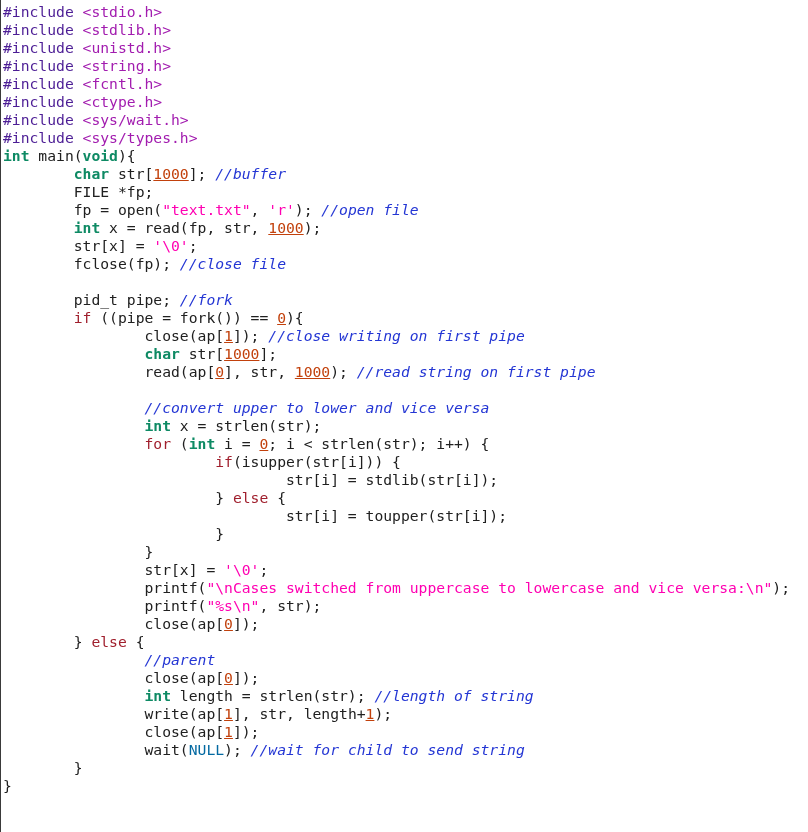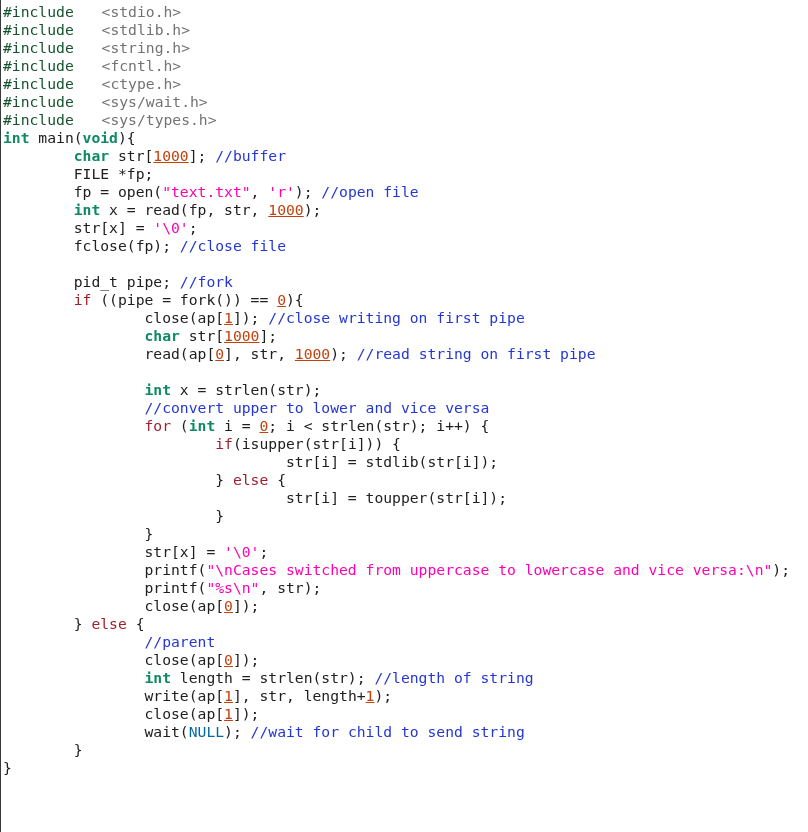--- a/index.html
+++ b/index.html
@@ -29,57 +29,58 @@
     height: 18px;
     line-height: 18px;
     font-size: 14.7px;
     white-space: pre;
     color: #202020;
     letter-spacing: 0px;
   }
 
   
   .tok-plain    { color: #202020; }
-  .tok-pp       { color: #14532d; text-align: right; }            
-  .tok-header   { color: #737373; margin-left: 19px; }            
+  .tok-pp       { color: #4c1d95; text-align: right; }            
+  .tok-header   { color: #a21caf; }            
   .tok-type     { color: #0e8a64; font-weight: bold; text-align: center; }  
   .tok-control  { color: #a01f2d; font-weight: normal; }  
   .tok-number   { color: #c2410c; text-decoration: underline; }
   .tok-string   { color: #ff00b2; }
   .tok-const    { color: #0369a1; }            
-  .tok-comment  { color: #2436d4; }
+  .tok-comment  { color: #2436d4; font-style: italic; }
 </style>
 </head>
 <body>
 
 <div id="code-view">
   <div id="code-lines">
       <div class="code-line"><span class="tok-pp">#include </span><span class="tok-header">&lt;stdio.h&gt;</span></div>
       <div class="code-line"><span class="tok-pp">#include </span><span class="tok-header">&lt;stdlib.h&gt;</span></div>
+      <div class="code-line"><span class="tok-pp">#include </span><span class="tok-header">&lt;unistd.h&gt;</span></div>
       <div class="code-line"><span class="tok-pp">#include </span><span class="tok-header">&lt;string.h&gt;</span></div>
       <div class="code-line"><span class="tok-pp">#include </span><span class="tok-header">&lt;fcntl.h&gt;</span></div>
       <div class="code-line"><span class="tok-pp">#include </span><span class="tok-header">&lt;ctype.h&gt;</span></div>
       <div class="code-line"><span class="tok-pp">#include </span><span class="tok-header">&lt;sys/wait.h&gt;</span></div>
       <div class="code-line"><span class="tok-pp">#include </span><span class="tok-header">&lt;sys/types.h&gt;</span></div>
       <div class="code-line"><span class="tok-type">int</span><span class="tok-plain"> main(</span><span class="tok-type">void</span><span class="tok-plain">){</span></div>
       <div class="code-line"><span class="tok-plain">        </span><span class="tok-type">char</span><span class="tok-plain"> str[</span><span class="tok-number">1000</span><span class="tok-plain">]; </span><span class="tok-comment">//buffer</span></div>
       <div class="code-line"><span class="tok-plain">        FILE *fp;</span></div>
       <div class="code-line"><span class="tok-plain">        fp = open(</span><span class="tok-string">"text.txt"</span><span class="tok-plain">, </span><span class="tok-string">'r'</span><span class="tok-plain">); </span><span class="tok-comment">//open file</span></div>
       <div class="code-line"><span class="tok-plain">        </span><span class="tok-type">int</span><span class="tok-plain"> x = read(fp, str, </span><span class="tok-number">1000</span><span class="tok-plain">);</span></div>
       <div class="code-line"><span class="tok-plain">        str[x] = </span><span class="tok-string">'\0'</span><span class="tok-plain">;</span></div>
       <div class="code-line"><span class="tok-plain">        fclose(fp); </span><span class="tok-comment">//close file</span></div>
       <div class="code-line">​</div>
       <div class="code-line"><span class="tok-plain">        pid_t pipe; </span><span class="tok-comment">//fork</span></div>
       <div class="code-line"><span class="tok-plain">        </span><span class="tok-control">if</span><span class="tok-plain"> ((pipe = fork()) == </span><span class="tok-number">0</span><span class="tok-plain">){</span></div>
       <div class="code-line"><span class="tok-plain">                close(ap[</span><span class="tok-number">1</span><span class="tok-plain">]); </span><span class="tok-comment">//close writing on first pipe</span></div>
       <div class="code-line"><span class="tok-plain">                </span><span class="tok-type">char</span><span class="tok-plain"> str[</span><span class="tok-number">1000</span><span class="tok-plain">];</span></div>
       <div class="code-line"><span class="tok-plain">                read(ap[</span><span class="tok-number">0</span><span class="tok-plain">], str, </span><span class="tok-number">1000</span><span class="tok-plain">); </span><span class="tok-comment">//read string on first pipe</span></div>
       <div class="code-line">​</div>
+      <div class="code-line"><span class="tok-plain">                </span><span class="tok-comment">//convert upper to lower and vice versa</span></div>
       <div class="code-line"><span class="tok-plain">                </span><span class="tok-type">int</span><span class="tok-plain"> x = strlen(str);</span></div>
-      <div class="code-line"><span class="tok-plain">                </span><span class="tok-comment">//convert upper to lower and vice versa</span></div>
       <div class="code-line"><span class="tok-plain">                </span><span class="tok-control">for</span><span class="tok-plain"> (</span><span class="tok-type">int</span><span class="tok-plain"> i = </span><span class="tok-number">0</span><span class="tok-plain">; i &lt; strlen(str); i++) {</span></div>
       <div class="code-line"><span class="tok-plain">                        </span><span class="tok-control">if</span><span class="tok-plain">(isupper(str[i])) {</span></div>
       <div class="code-line"><span class="tok-plain">                                str[i] = stdlib(str[i]);</span></div>
       <div class="code-line"><span class="tok-plain">                        } </span><span class="tok-control">else</span><span class="tok-plain"> {</span></div>
       <div class="code-line"><span class="tok-plain">                                str[i] = toupper(str[i]);</span></div>
       <div class="code-line"><span class="tok-plain">                        }</span></div>
       <div class="code-line"><span class="tok-plain">                }</span></div>
       <div class="code-line"><span class="tok-plain">                str[x] = </span><span class="tok-string">'\0'</span><span class="tok-plain">;</span></div>
       <div class="code-line"><span class="tok-plain">                printf(</span><span class="tok-string">"\nCases switched from uppercase to lowercase and vice versa:\n"</span><span class="tok-plain">);</span></div>
       <div class="code-line"><span class="tok-plain">                printf(</span><span class="tok-string">"%s\n"</span><span class="tok-plain">, str);</span></div>

